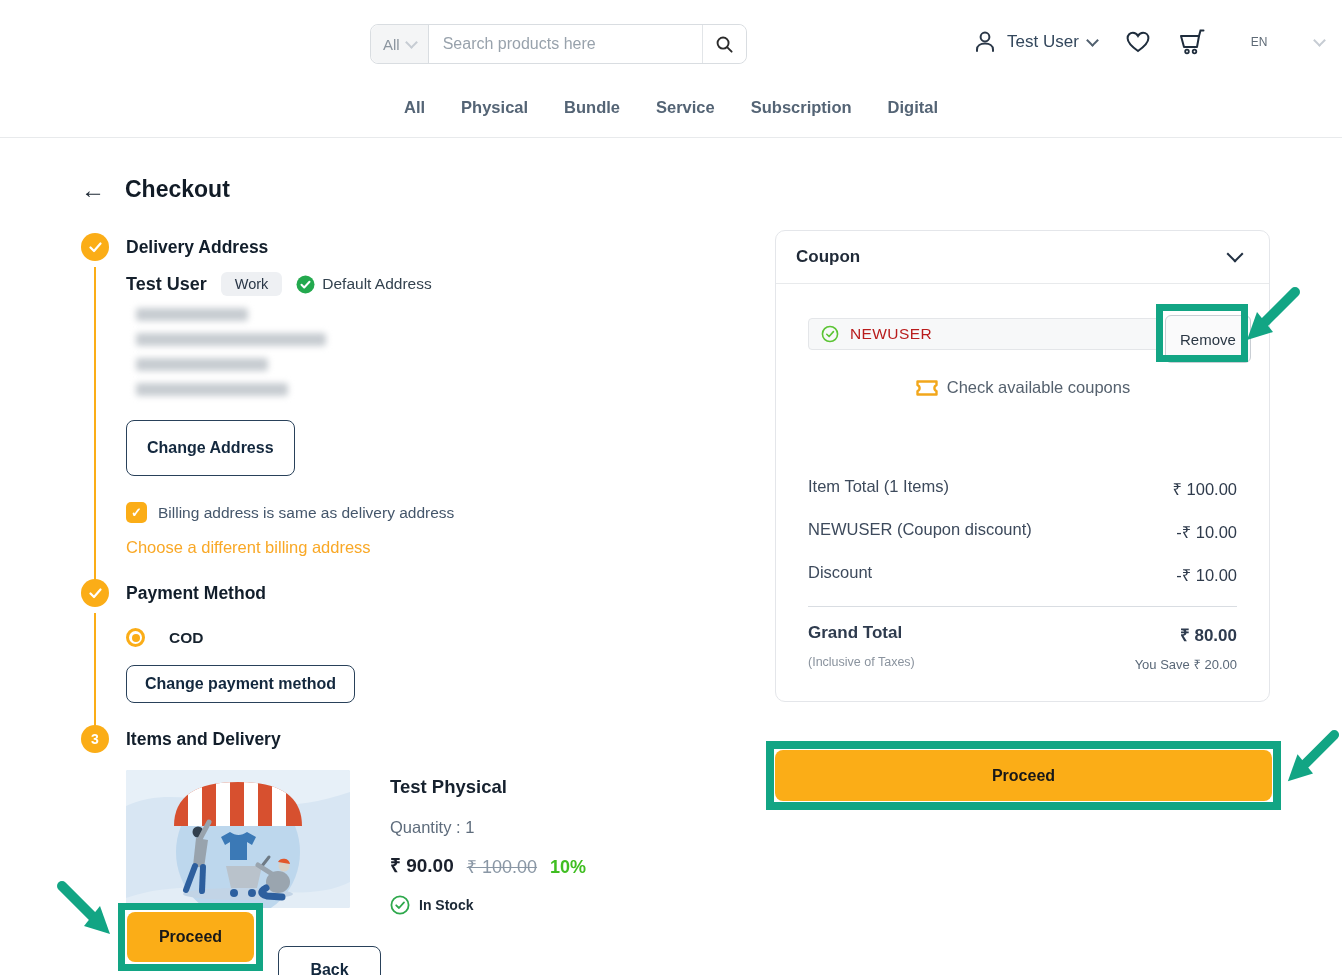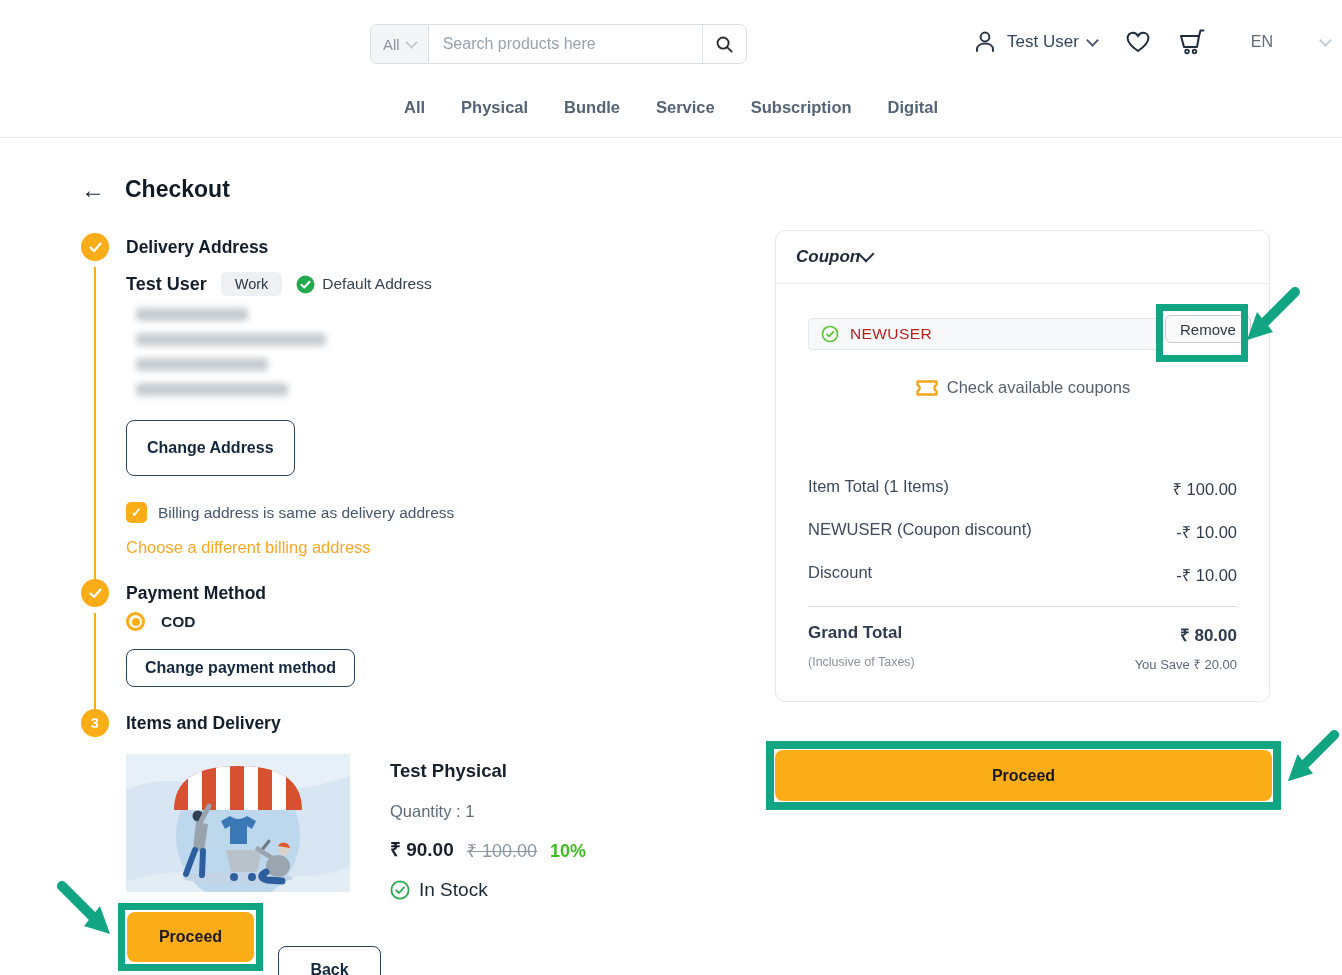--- a/index.html
+++ b/index.html
@@ -19,21 +19,21 @@
   .search { position:absolute; left:370px; top:24px; height:40px; width:377px; display:flex; border:1px solid #d9dde1; border-radius:8px; background:#fff; overflow:visible; }
   .search-cat { display:flex; align-items:center; gap:7px; padding:0 12px; background:#f4f5f6; border-right:1px solid #d9dde1; color:#8b959f; font-size:15px; border-radius:8px 0 0 8px; cursor:pointer; }
   .search-input { flex:1; border:none; outline:none; padding:0 14px; font-size:16px; color:#333; font-family:"Liberation Sans",sans-serif; background:transparent; }
   .search-input::placeholder { color:#98a2ac; }
   .search-btn { width:44px; background:#fff; border:none; border-left:1px solid #e2e5e8; display:flex; align-items:center; justify-content:center; cursor:pointer; border-radius:0 8px 8px 0; }
 
   .hdr-right { position:absolute; left:972px; top:28px; display:flex; align-items:center; }
   .hdr-user { display:flex; align-items:center; gap:9px; cursor:pointer; }
   .hdr-username { font-size:17px; color:#33475c; }
   .ic-btn { cursor:pointer; display:flex; align-items:center; }
-  .lang { font-size:16px; color:#5e6a76; margin-left:44px; cursor:pointer; }
+  .lang { font-size:12px; color:#5e6a76; margin-left:44px; cursor:pointer; }
 
   .chev { width:9px; height:9px; border-right:2px solid #51606f; border-bottom:2px solid #51606f; transform:rotate(45deg); margin-top:-4px; }
   .chev.light { border-color:#c6ccd3; }
 
   
   .leftcol { position:absolute; left:81px; top:176px; width:660px; }
   .checkout-h { display:flex; align-items:center; gap:20px; margin-bottom:34px; }
   .back-arrow { font-size:24px; color:#17222e; cursor:pointer; line-height:1; }
   .page-title { font-size:23px; font-weight:700; color:#111b26; }
 
@@ -51,48 +51,48 @@
   .blur-lines { margin-top:12px; margin-left:10px; }
   .blur-line { height:13px; background:#c7ccd1; border-radius:3px; filter:blur(3px); margin-top:12px; }
 
   .outline-btn { display:inline-block; background:#fff; border:1.5px solid #29415a; border-radius:8px; padding:18px 20px; font-size:16px; font-weight:600; color:#13283e; cursor:pointer; font-family:"Liberation Sans",sans-serif; }
 
   .chk-row { display:flex; align-items:center; gap:11px; margin-top:26px; }
   .chk { width:21px; height:21px; background:#fbad17; border-radius:5px; color:#fff; font-size:13px; font-weight:700; display:flex; align-items:center; justify-content:center; cursor:pointer; }
   .chk-label { font-size:15.5px; color:#44566b; }
   .billing-link { margin-top:15px; font-size:16.5px; color:#f9a826; cursor:pointer; }
 
-  .cod-row { display:flex; align-items:center; gap:16px; margin-top:8px; }
+  .cod-row { display:flex; align-items:center; gap:24px; margin-top:24px; }
   .radio { width:19px; height:19px; border-radius:50%; border:3px solid #fbad17; background:#fff; position:relative; cursor:pointer; }
   .radio::after { content:""; position:absolute; left:2.5px; top:2.5px; width:8px; height:8px; border-radius:50%; background:#fbad17; }
   .cod-label { font-size:15.5px; font-weight:700; color:#16222e; }
 
   .product-row { display:flex; gap:40px; margin-top:20px; }
   .product-img { width:224px; height:138px; border-radius:2px; overflow:hidden; flex:0 0 auto; }
   .p-name { font-size:18.5px; font-weight:700; color:#16212e; margin-top:6px; }
   .p-qty { font-size:16.5px; color:#5e6c7c; margin-top:20px; }
   .p-price-row { display:flex; align-items:flex-end; gap:13px; margin-top:15px; }
   .p-price { font-size:19px; font-weight:700; color:#1a202c; }
   .p-old { font-size:18px; color:#8a97a5; text-decoration:line-through; }
   .p-disc { font-size:18px; font-weight:700; color:#3fbe21; }
   .p-stock { display:flex; align-items:center; gap:9px; margin-top:17px; }
-  .p-stock-label { font-size:19px; font-weight:400; color:#1b2835; }
+  .p-stock-label { font-size:14px; font-weight:700; color:#1b2835; }
 
   
   .card { position:absolute; left:775px; top:230px; width:495px; border:1px solid #e4e6ea; border-radius:10px; background:#fff; }
-  .card-h { display:flex; align-items:center; padding:16px 20px; border-bottom:1px solid #e8eaec; cursor:pointer;font-style:italic; }
+  .card-h { display:flex; align-items:center; justify-content:space-between; padding:16px 20px; border-bottom:1px solid #e8eaec; cursor:pointer; }
   .card-h.bt { border-top:1px solid #e8eaec; }
   .card-h-title { font-size:17px; font-weight:700; color:#1f2937; }
   .chev-lg { width:12px; height:12px; border-right:2.4px solid #223042; border-bottom:2.4px solid #223042; transform:rotate(45deg); margin-top:-6px; margin-right:8px; }
 
   .coupon-body { padding:32px 32px 36px; }
   .coupon-row { position:relative; height:36px; }
   .coupon-field { position:absolute; left:0; top:2px; width:352px; height:32px; background:#f7f8f9; border:1px solid #e4e6e9; border-radius:4px; display:flex; align-items:center; gap:11px; padding:0 12px; }
   .coupon-code { font-size:15.5px; color:#b91c1c; letter-spacing:.4px; }
-  .remove-btn { position:absolute; left:357px; top:-1px; height:28px; padding:0 14px; background:#fafafb; border:1px solid #c9ced4; border-radius:6px; font-size:15px; color:#2a3744; cursor:pointer; font-family:"Liberation Sans",sans-serif; }
+  .remove-btn { position:absolute; left:357px; top:-1px; height:48px; padding:0 14px; background:#fafafb; border:1px solid #c9ced4; border-radius:6px; font-size:15px; color:#2a3744; cursor:pointer; font-family:"Liberation Sans",sans-serif; }
   .check-coupons { display:flex; align-items:center; justify-content:center; gap:8px; margin-top:26px; cursor:pointer; }
   .check-coupons-label { font-size:16.5px; color:#55616e; }
 
   .summary-body { padding:44px 32px 28px; }
   .sum-row { display:flex; justify-content:space-between; margin-bottom:20px; }
   .sum-label { font-size:16.5px; color:#3d4a5c; }
   .sum-val { font-size:16.5px; color:#2f3b4c; }
   .sum-div { border-top:1px solid #d9dde2; margin:2px 0 16px; }
   .grand-row { display:flex; justify-content:space-between; }
   .grand-label { font-size:17px; font-weight:700; color:#2e3b4e; }

